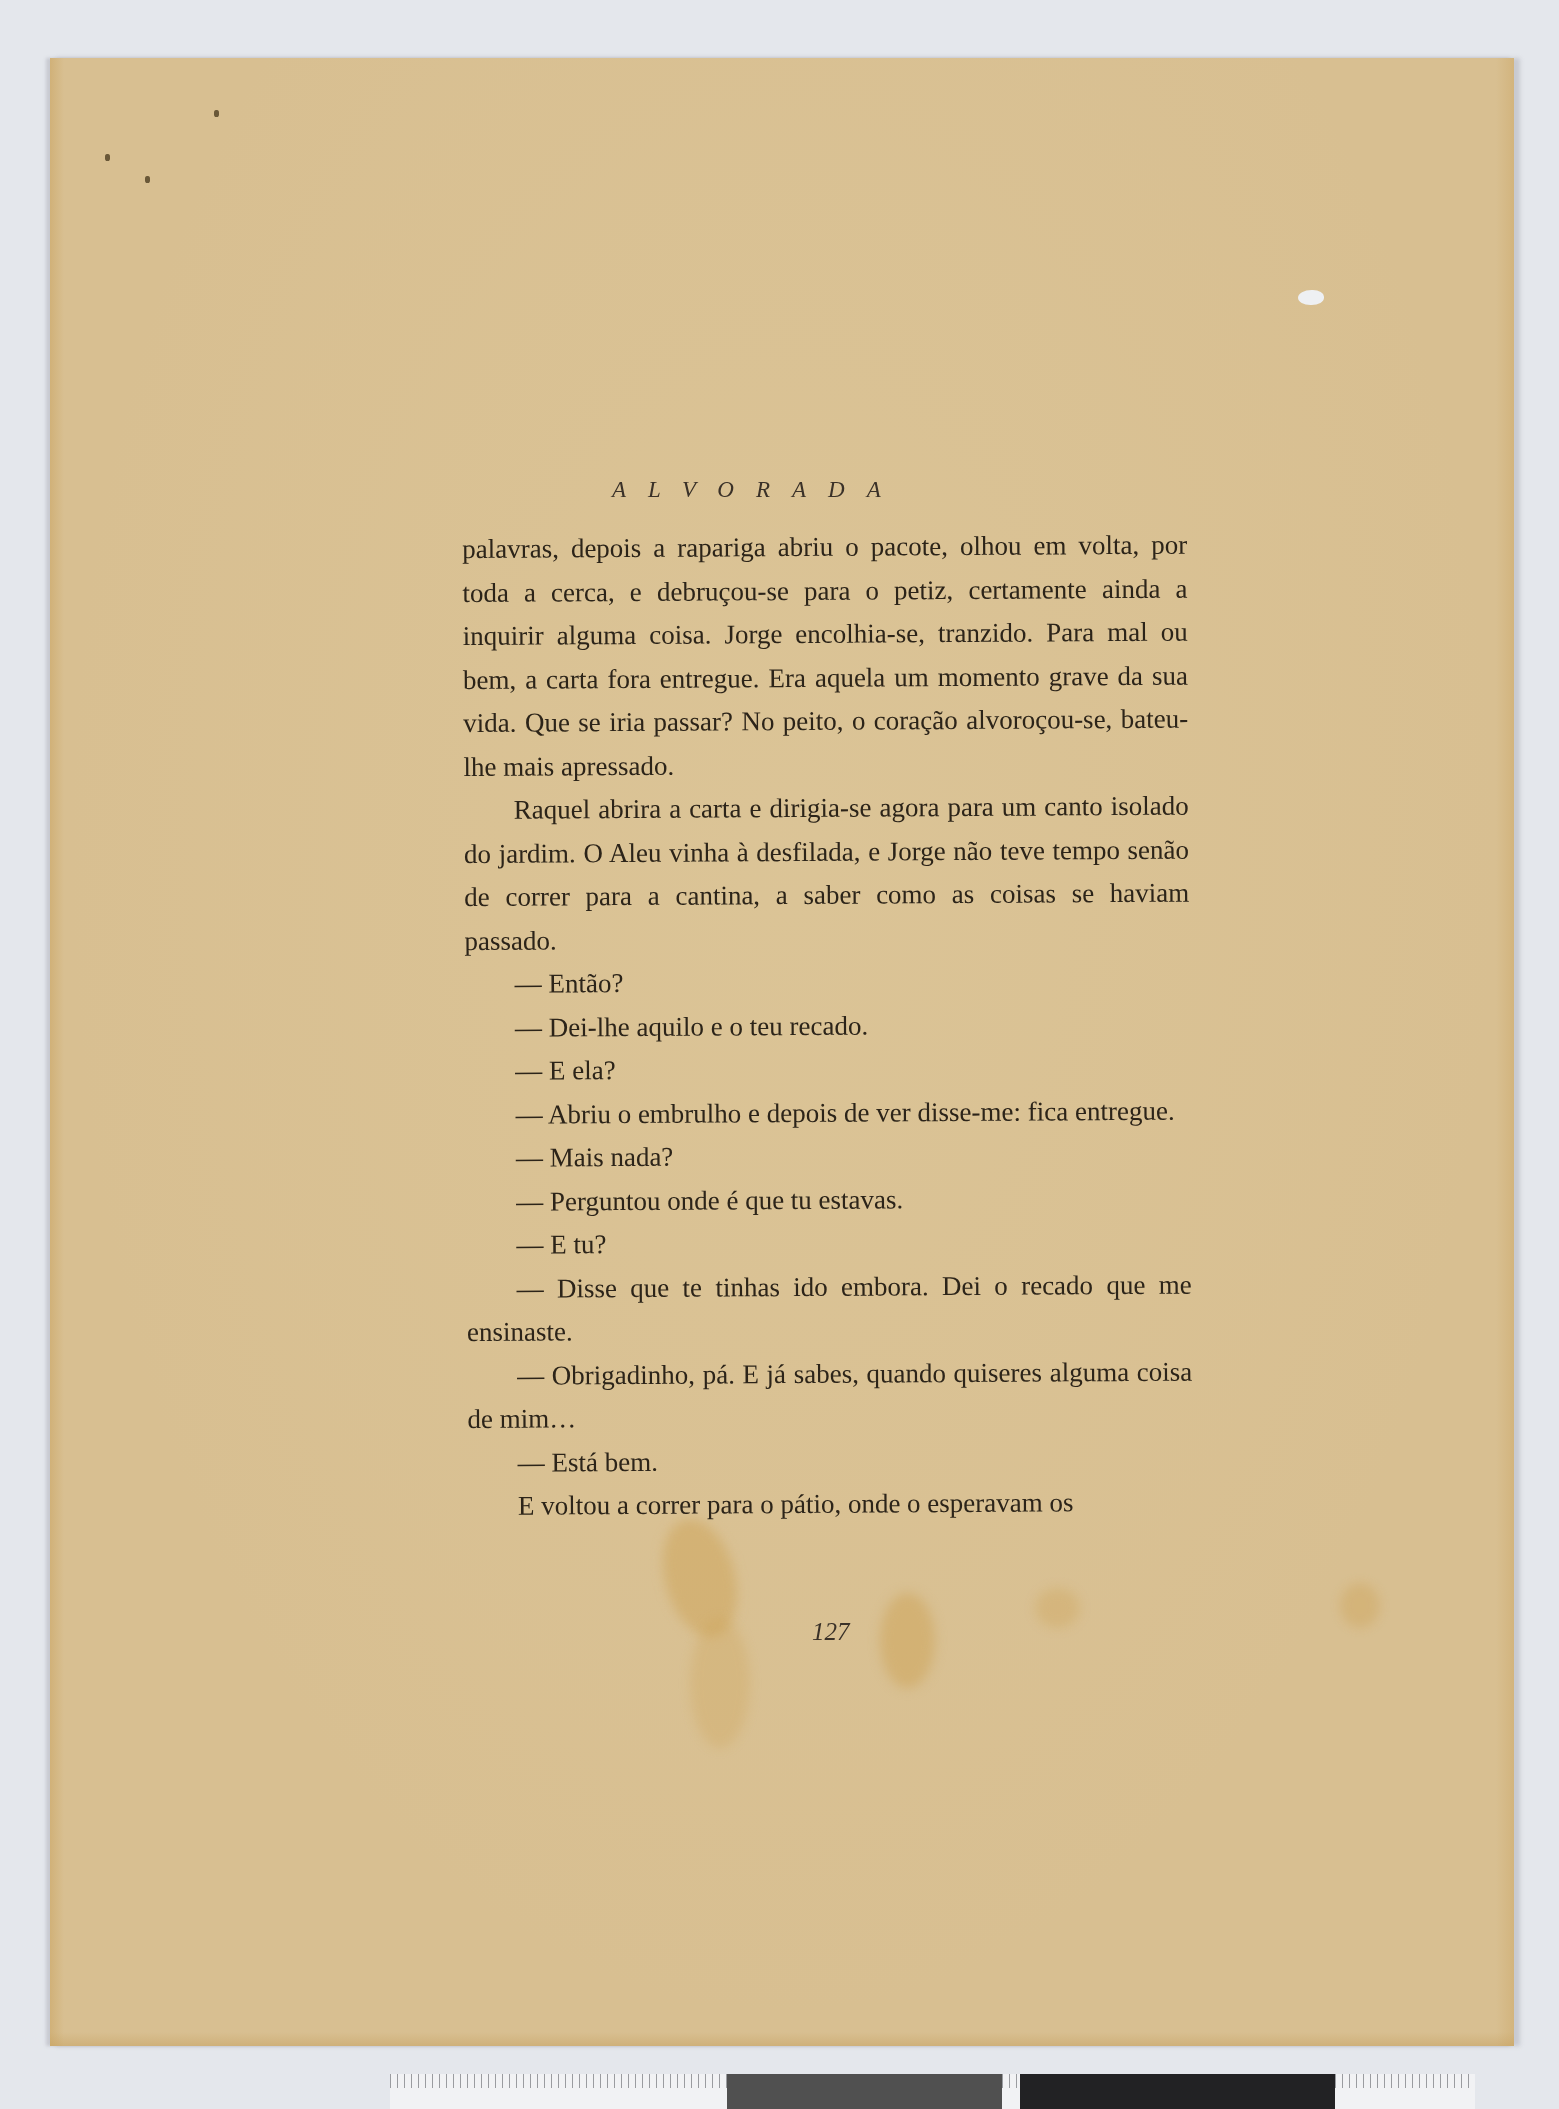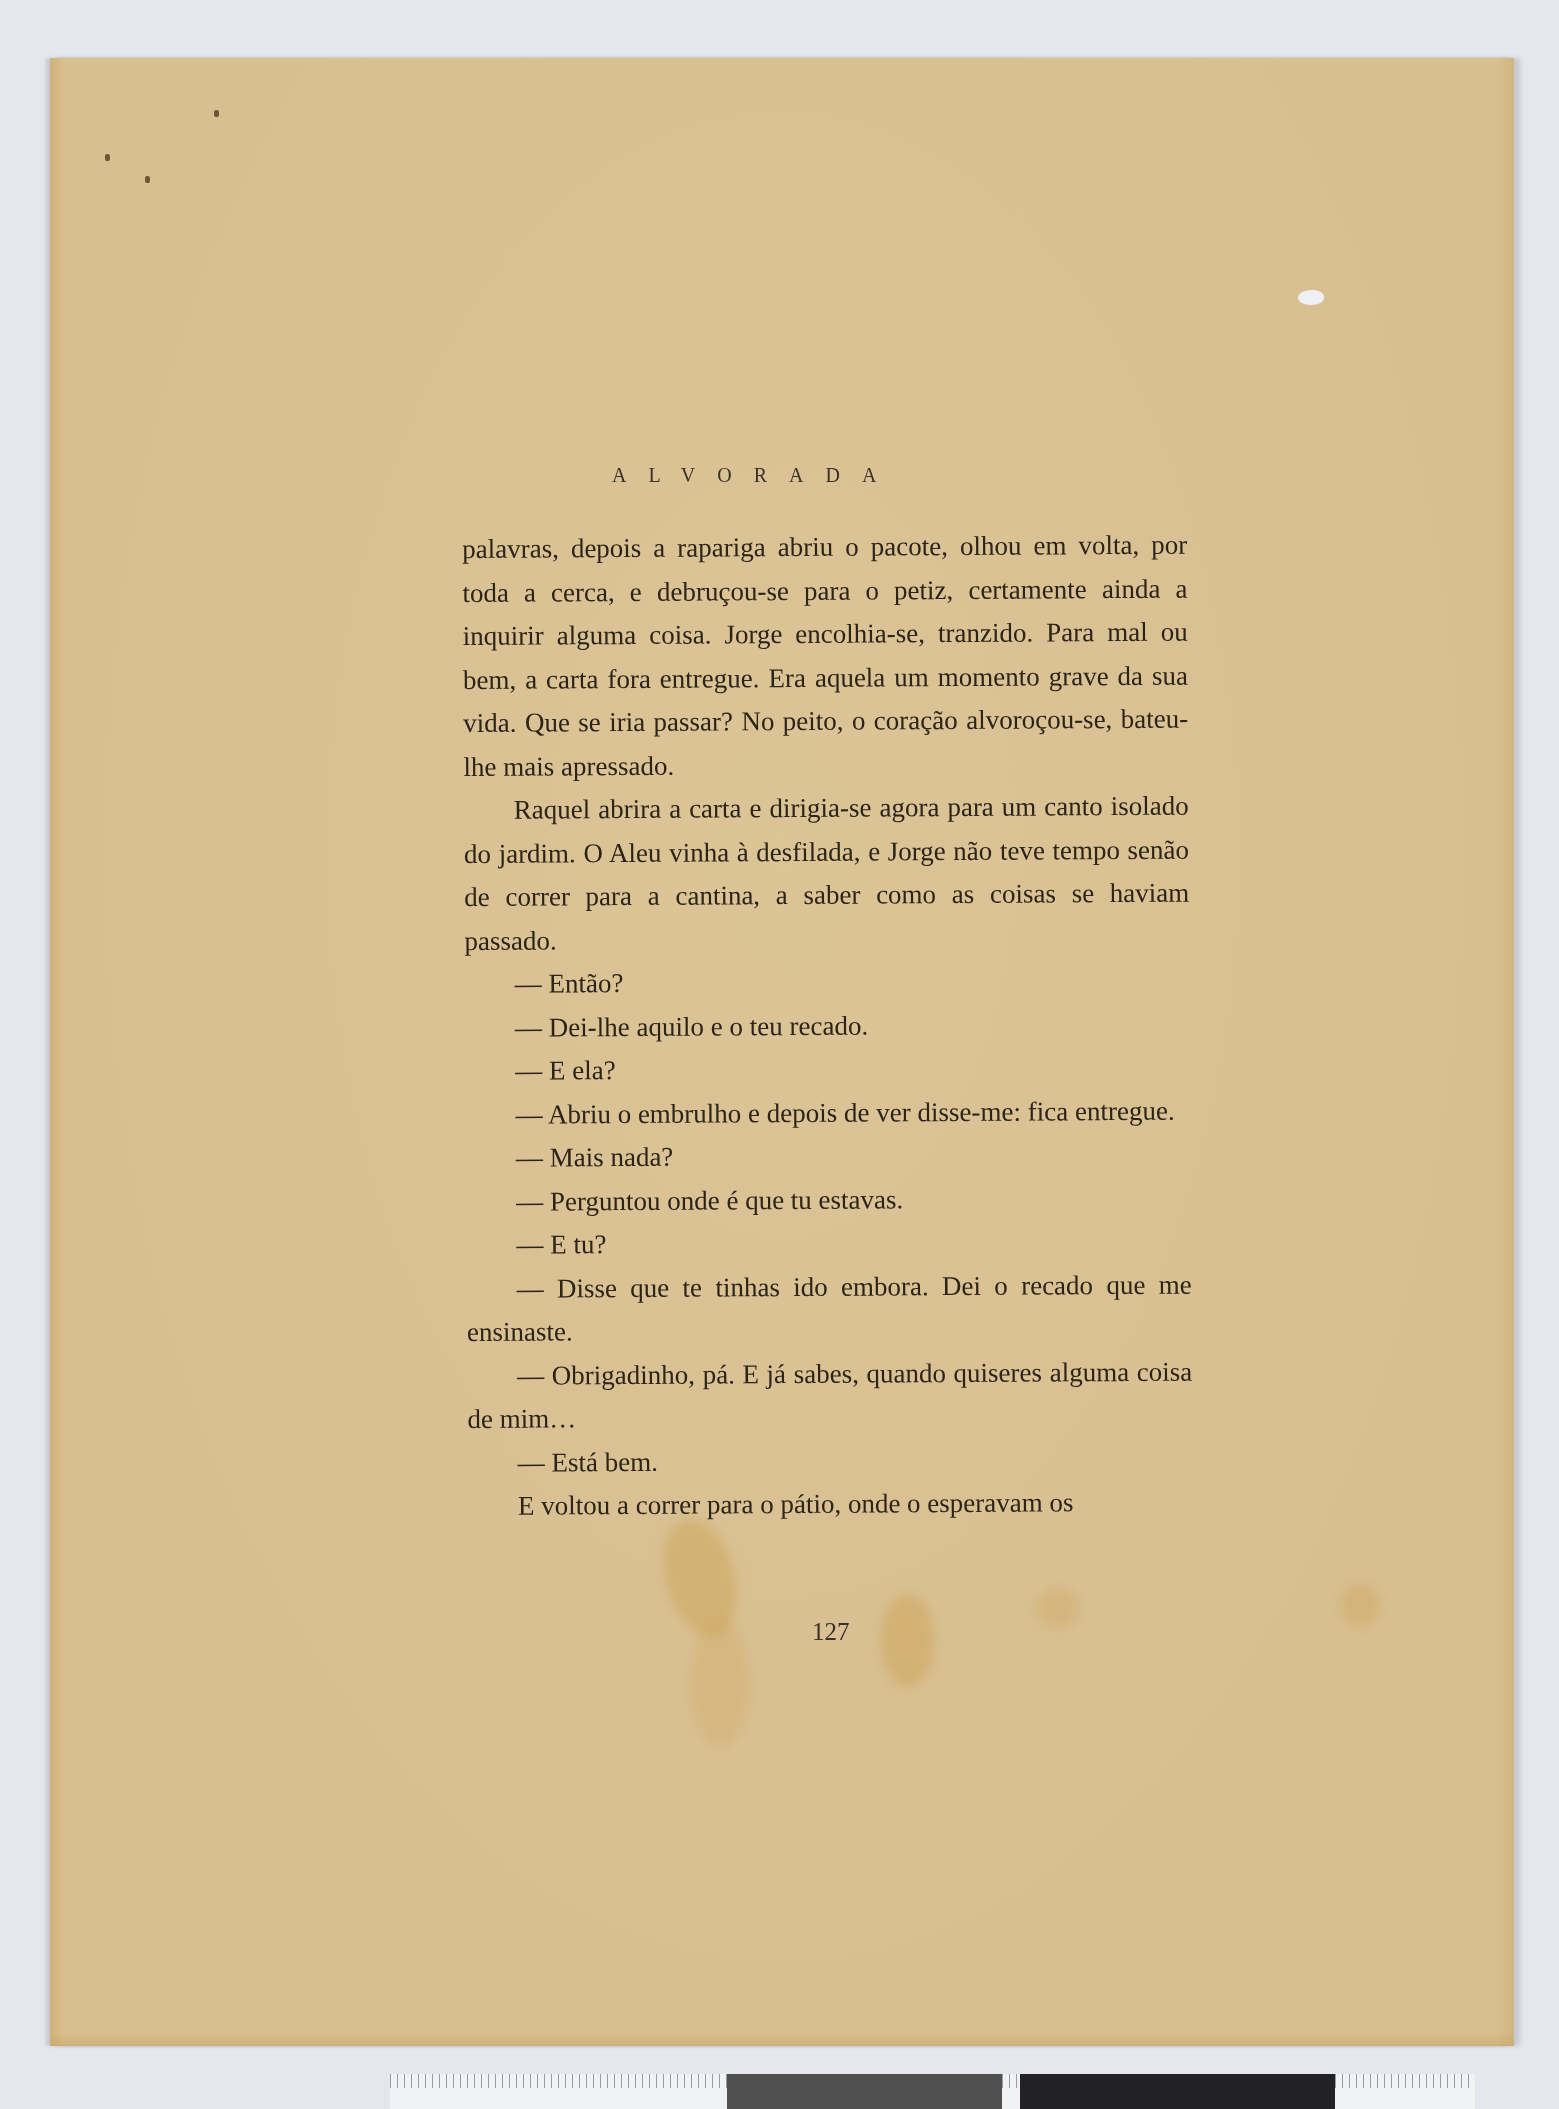--- a/index.html
+++ b/index.html
@@ -44,23 +44,24 @@
     .hole {
       position: absolute;
       width: 26px;
       height: 15px;
       background: #eef0f3;
       border-radius: 55% 45% 50% 50%;
     }
     .running-head {
       position: absolute;
       left: 562px;
-      top: 406px;
+      top: 419px;
       width: 400px;
-      font-size: 20px;
+      font-style: italic;
+      font-size: 23px;
       letter-spacing: 22px;
       color: #3a3128;
     }
     .text-block {
       position: absolute;
       left: 412px;
       top: 470px;
       width: 725px;
       font-size: 27px;
       line-height: 43.5px;
@@ -76,20 +77,21 @@
     .para.noindent {
       text-indent: 0;
     }
     .para.dialogue {
       text-indent: 50px;
     }
     .folio {
       position: absolute;
       left: 762px;
       top: 1560px;
+      font-style: italic;
       font-size: 25px;
       color: #3a3128;
     }
     .ruler-area {
       position: absolute;
       left: 390px;
       top: 2074px;
       width: 1130px;
       height: 35px;
     }

